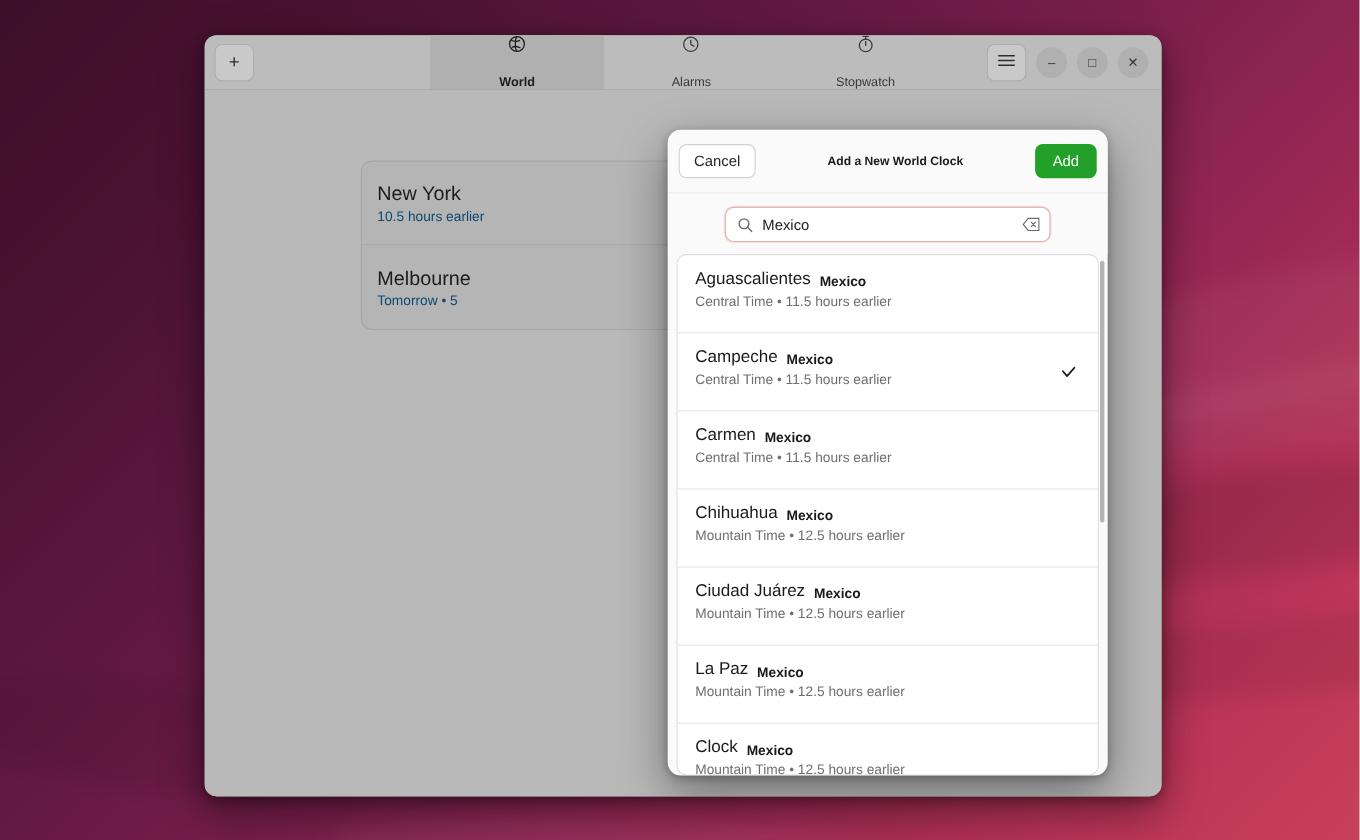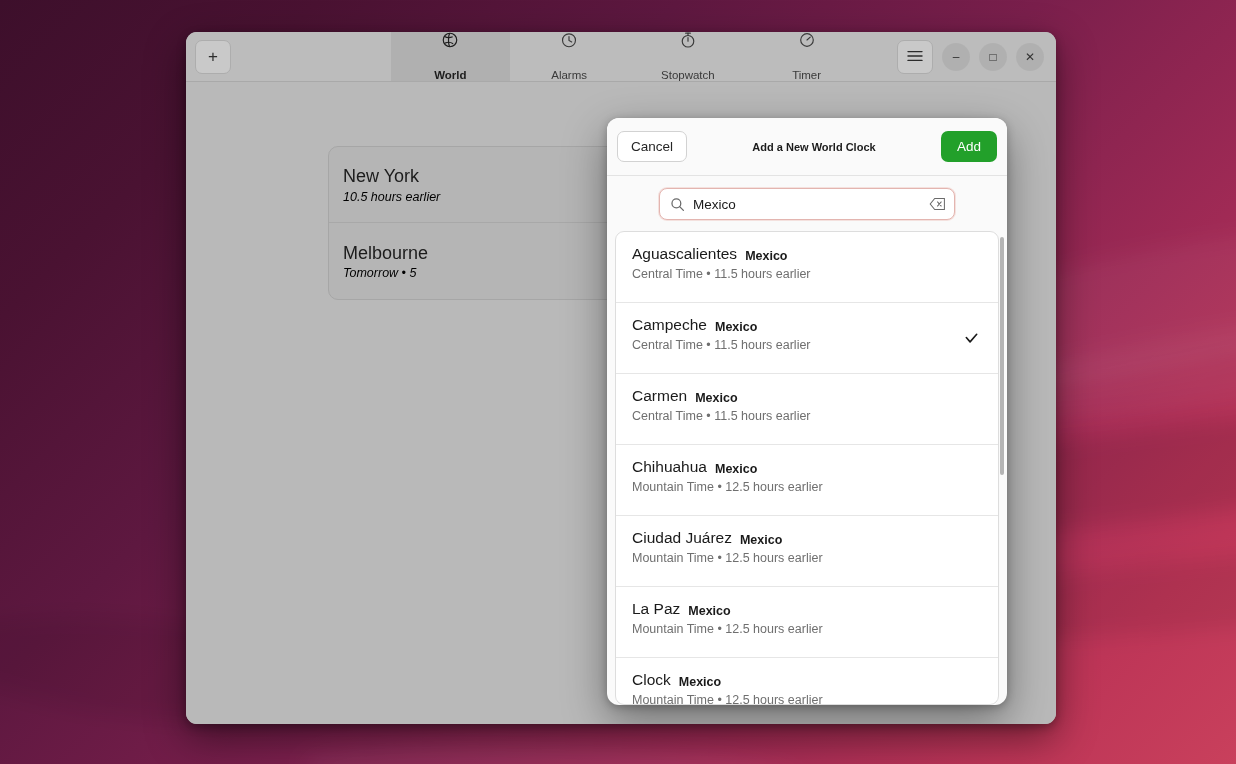--- a/index.html
+++ b/index.html
@@ -151,23 +151,22 @@
   }
   .clock-row:last-child { border-bottom: none; }
   .clock-info { flex: 1; }
   .clock-city {
     font-size: 18px;
     color: #1c1c1c;
     line-height: 1.25;
   }
   .clock-sub {
     font-size: 12.5px;
-    color: #000000;
+    color: #0c4a6e;
     margin-top: 2px;
-    font-style: italic;
   }
   .clock-time-badge {
     width: 62px; height: 62px;
     border-radius: 50%;
     display: flex; align-items: center; justify-content: center;
     font-size: 25px;
     color: #1a1a1a;
     margin-right: 18px;
   }
   .badge-day   { background: #dbdb7a; }
@@ -374,29 +373,20 @@
             <svg width="18" height="18" viewBox="0 0 20 20" fill="none" stroke="#3a3a3a" stroke-width="1.3">
               <circle cx="10" cy="11.4" r="6.4"></circle>
               <path d="M10 7.4v4" stroke-linecap="round"></path>
               <path d="M7.4 2.4h5.2" stroke-linecap="round"></path>
               <path d="M10 2.4v2.6" stroke-linecap="round"></path>
             </svg>
           </span>
           <span class="tlabel">Stopwatch</span>
         </div>
 
-        <div class="tab">
-          <span class="ticon">
-            <svg width="18" height="18" viewBox="0 0 20 20" fill="none" stroke="#3a3a3a" stroke-width="1.3">
-              <circle cx="10" cy="10" r="7"></circle>
-              <path d="M10 10l3.6-3.2" stroke-linecap="round"></path>
-            </svg>
-          </span>
-          <span class="tlabel">Timer</span>
-        </div>
 
       </div>
 
       <div id="header-right">
         <div class="menu-btn">
           <span>
             <svg width="16" height="12" viewBox="0 0 16 12" stroke="#2c2c2c" stroke-width="1.4" stroke-linecap="round">
               <path d="M1 1.6h14M1 6h14M1 10.4h14"></path>
             </svg>
           </span>

